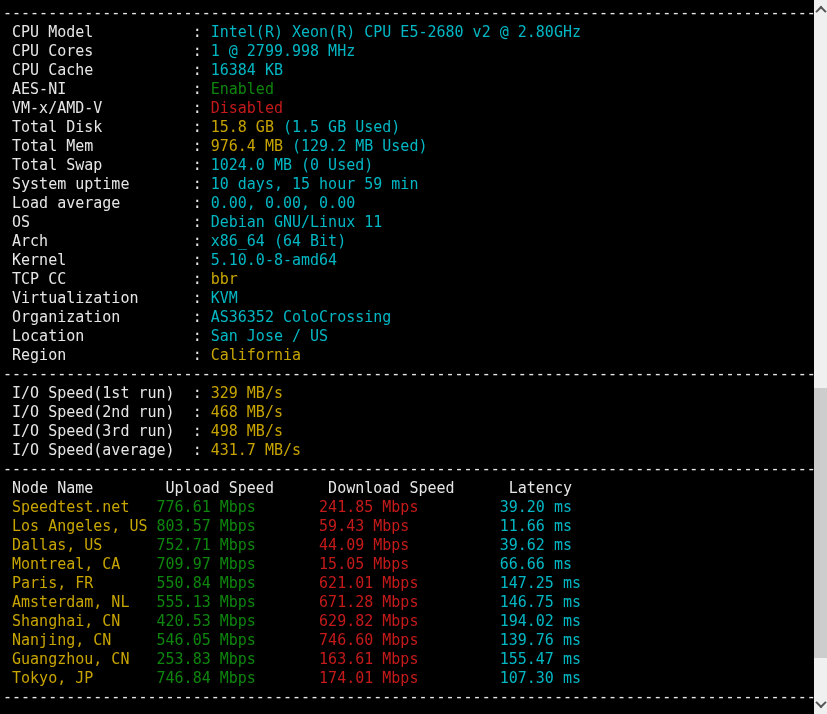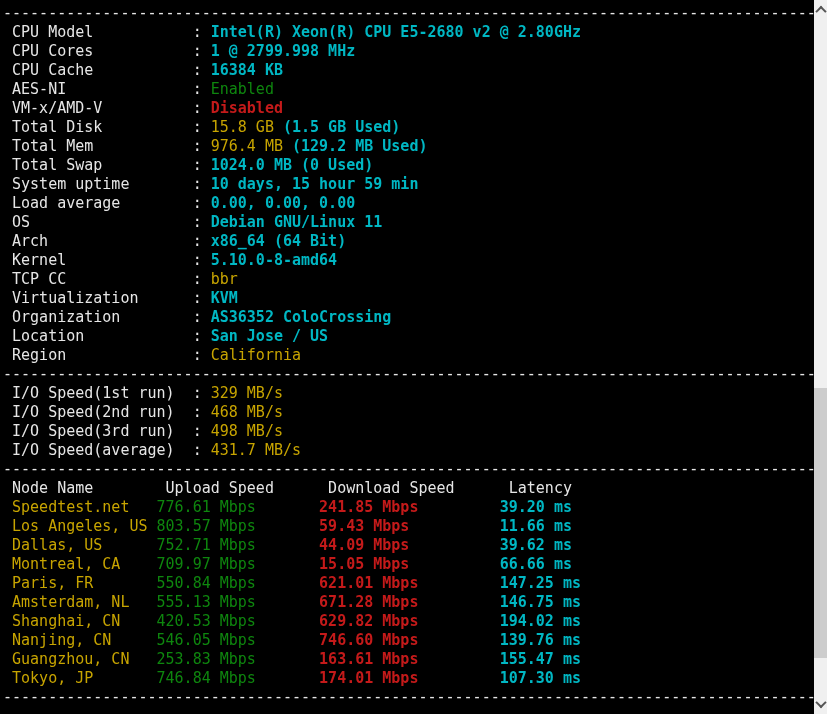--- a/index.html
+++ b/index.html
@@ -9,24 +9,24 @@
     font-family:"DejaVu Sans Mono","Liberation Mono",monospace;
   }
   .terminal {
     position:absolute; left:0; top:0; right:13px; bottom:0;
     padding:4px 0 0 3px;
     font-size:15px; line-height:19px; white-space:pre;
     color:var(--fg,#e6e6e6); overflow:hidden;
   }
   .line { height:19px; }
   .c-white  { color:var(--fg,#e6e6e6); }
-  .c-cyan   { color:var(--cyan,#00b7c3);font-weight:bold; }
+  .c-cyan   { color:var(--cyan,#00b7c3); }
   .c-yellow { color:var(--yellow,#c7a400);text-align:center; }
   .c-green  { color:var(--green,#0e860e); }
-  .c-red    { color:var(--red,#c41a1a);font-weight:bold; }
+  .c-red    { color:var(--red,#c41a1a); }
 
   .scrollbar {
     position:absolute; right:0; top:0; width:13px; height:714px;
     background:var(--scroll_track,#f0f0f0);
   }
   .scroll-btn {
     position:absolute; left:0; width:13px; height:16px; cursor:pointer;
     display:flex; align-items:center; justify-content:center;
   }
   .scroll-btn.up   { top:2px; }

